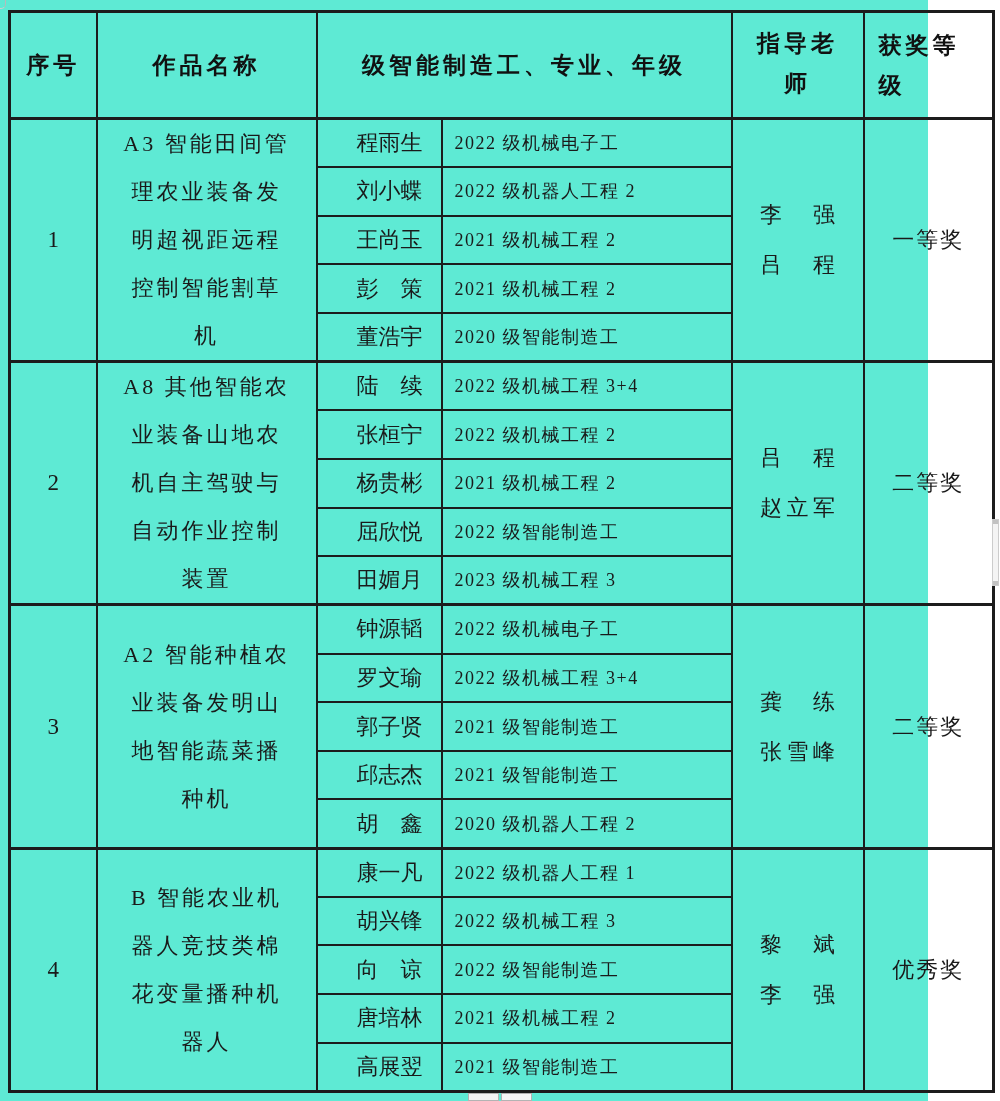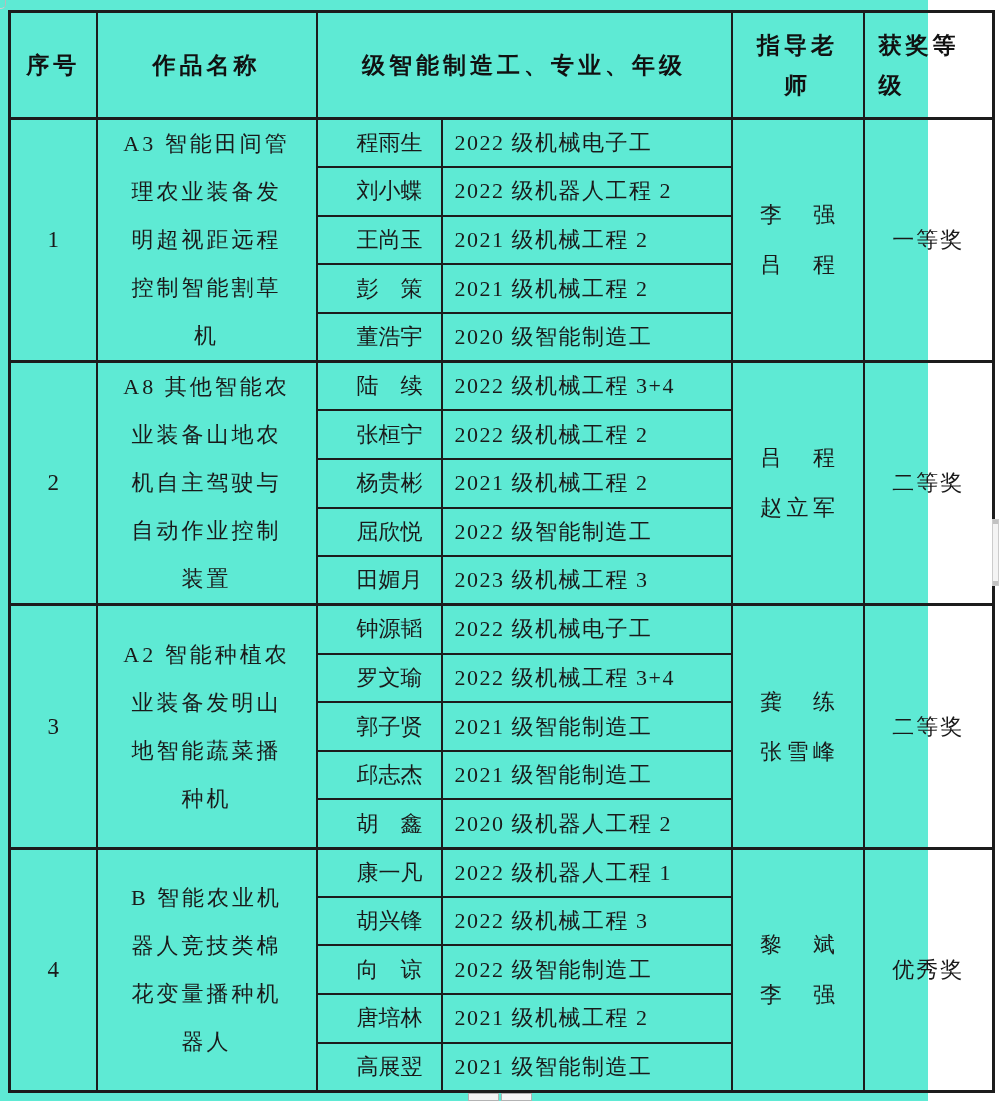--- a/index.html
+++ b/index.html
@@ -15,30 +15,30 @@
 
   thead tr { height:107px; }
   thead th { border-bottom-width:3px;
              font-family:"Liberation Sans","DejaVu Sans",sans-serif;
              font-weight:bold; font-size:23px; letter-spacing:4px;
              text-align:center; color:#111; }
   tbody tr { height:48.65px; }
   tbody td { border-top-width:2px;margin-top:34px; }
   tbody tr.group-first td { border-top-width:3px; }
 
-  .hdr-teacher { display:block; width:86px; margin:0 auto; text-align:center; line-height:40px; }
+  .hdr-teacher { display:block; width:86px; margin:0 auto; text-align:center; line-height:40px;font-family:Liberation Mono, monospace; }
   .hdr-award   { display:block; width:86px; margin-left:14px; text-align:left; line-height:40px; }
 
   td.idx { text-align:center; font-size:23px; }
   td.work { text-align:center; }
   .work-inner { width:172px; margin:0 auto; text-align:center;
                 font-size:22px; letter-spacing:3px; line-height:48px; }
   td.name { text-align:center; font-size:22px;padding-left:21px; }
   td.name .jname { display:inline-block; width:3em; text-align:justify; text-align-last:justify; }
-  td.prog { text-align:left; font-size:22px; letter-spacing:1.5px; padding-left:12px; white-space:nowrap; }
+  td.prog { text-align:left; font-size:18px; letter-spacing:1.5px; padding-left:12px; white-space:nowrap; }
   td.teacher { text-align:center; font-size:22px; }
   .tline { width:3.4em; margin:0 auto; text-align:justify; text-align-last:justify; line-height:50px; }
   td.award { text-align:center; font-size:22px; letter-spacing:2px; }
 
   
   .corner-artifact { position:absolute; left:0; top:0; width:6px; height:9px;
                      border-right:1.5px solid #b9b9b9; border-bottom:1.5px solid #cfcfcf;
                      border-bottom-right-radius:5px; }
   .scrollbar-fragment { position:absolute; left:992px; top:519px; width:7px; height:67px;
                         background:#f4f4f4; border:1px solid #cccccc; }

